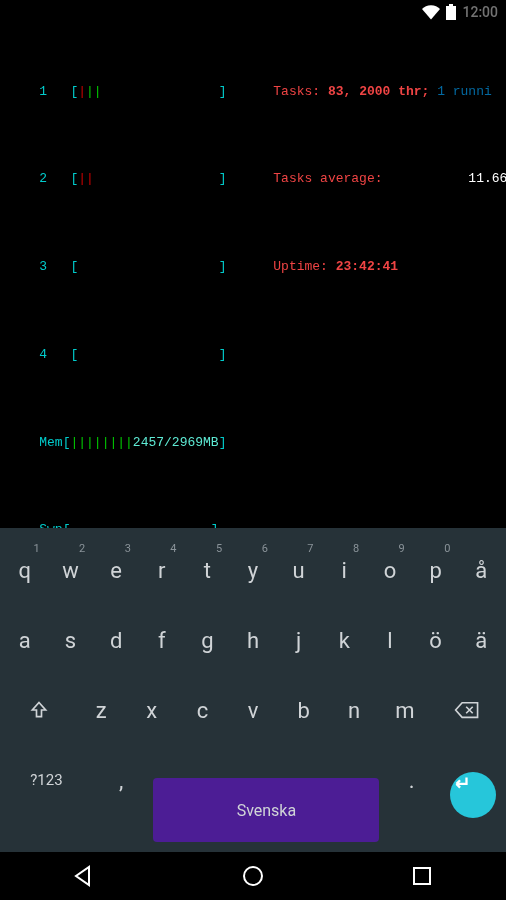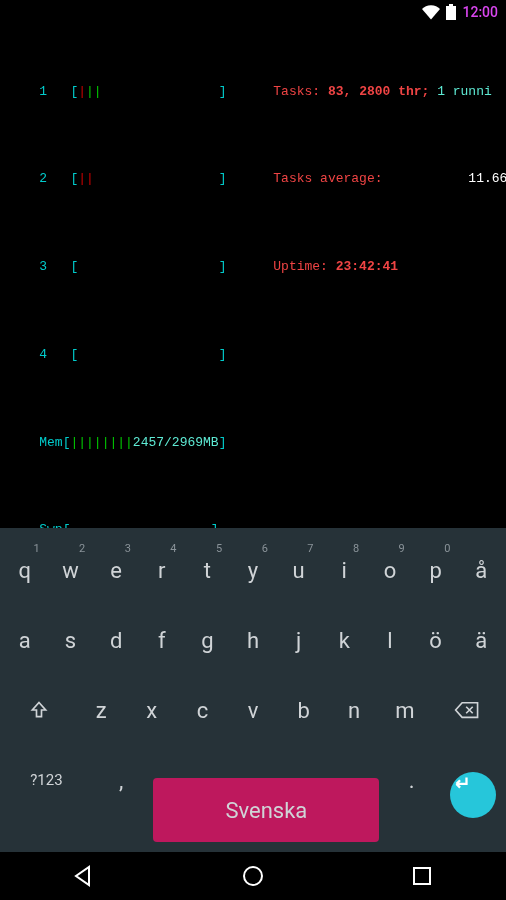--- a/index.html
+++ b/index.html
@@ -13,34 +13,34 @@
   position: relative;
 }
 .status-bar {
   height: 24px;
   background: #000;
   display: flex;
   justify-content: flex-end;
   align-items: center;
   padding: 0 8px;
   gap: 6px;
-  color: #d946ef;
+  color: #737373;
   font-family: -apple-system, Roboto, sans-serif;
   font-size: 14px;
   font-weight: 500;
 }
 .terminal {
   padding: 6px 8px;
   line-height: 1.35;
   white-space: pre;
 }
 .cyan { color: #00cccc; }
 .cyan-bright { color: #ef4444; }
 .green { color: #00cc00; }
-.green-bright { color: #5eead4; }
+.green-bright { color: #0369a1; }
 .red { color: #c00; }
 .red-bright { color: #ff4444; }
 .white { color: #fff; }
 .dim { color: #5eead4; }
 .bg-green { background: #00cc66; color: #000; }
 .bg-cyan { background: #00cccc; color: #000; }
 .proc-table { font-size: 12.5px; }
 .proc-row { display: flex; }
 .col { text-align: right; overflow: hidden; white-space: nowrap; }
 .col-pid { width: 45px; }
@@ -84,22 +84,22 @@
 .key .alt {
   position: absolute;
   top: 4px;
   right: 6px;
   font-size: 11px;
   color: #8a9399;
 }
 .key-wide { flex: 1.5; }
 .key-space {
   flex: 4;
-  background: #be185d;
-  font-size: 22px;
+  background: #4c1d95;
+  font-size: 16px;
   margin-top: 32px;
 }
 .key-sym { font-size: 15px; text-align: right; }
 .key-enter {
   background: #26C6DA;
   border-radius: 50%;
   width: 46px;
   height: 46px;
   flex: none;
   margin: 8px;
@@ -127,21 +127,21 @@
     </svg>
   <svg width="10" height="16" viewBox="0 0 10 16">
       <rect x="0" y="2" width="10" height="14" fill="#fff"></rect>
       <rect x="3" y="0" width="4" height="2" fill="#fff"></rect>
     </svg>
   <span>12:00</span>
 </div>
 
 <div class="terminal">
   <div>
-    <span class="cyan">1</span><span class="cyan">   [</span><span class="red">|</span><span class="green">||</span><span class="cyan">               ]</span>      <span class="cyan-bright">Tasks:</span> <span class="cyan-bright"><b>83, 2800 thr; </b></span><span class="green-bright">1 runni</span>
+    <span class="cyan">1</span><span class="cyan">   [</span><span class="red">|</span><span class="green">||</span><span class="cyan">               ]</span>      <span class="cyan-bright">Tasks:</span> <span class="cyan-bright"><b>83, 2000 thr; </b></span><span class="green-bright">1 runni</span>
   </div>
   <div>
     <span class="cyan">2</span><span class="cyan">   [</span><span class="red">||</span><span class="cyan">                ]</span>      <span class="cyan-bright">Tasks average:</span>           <span class="white">11.66 11</span>
   </div>
   <div>
     <span class="cyan">3</span><span class="cyan">   [                  ]</span>      <span class="cyan-bright">Uptime:</span> <span class="cyan-bright"><b>23:42:41</b></span>
   </div>
   <div>
     <span class="cyan">4</span><span class="cyan">   [                  ]</span>
   </div>

